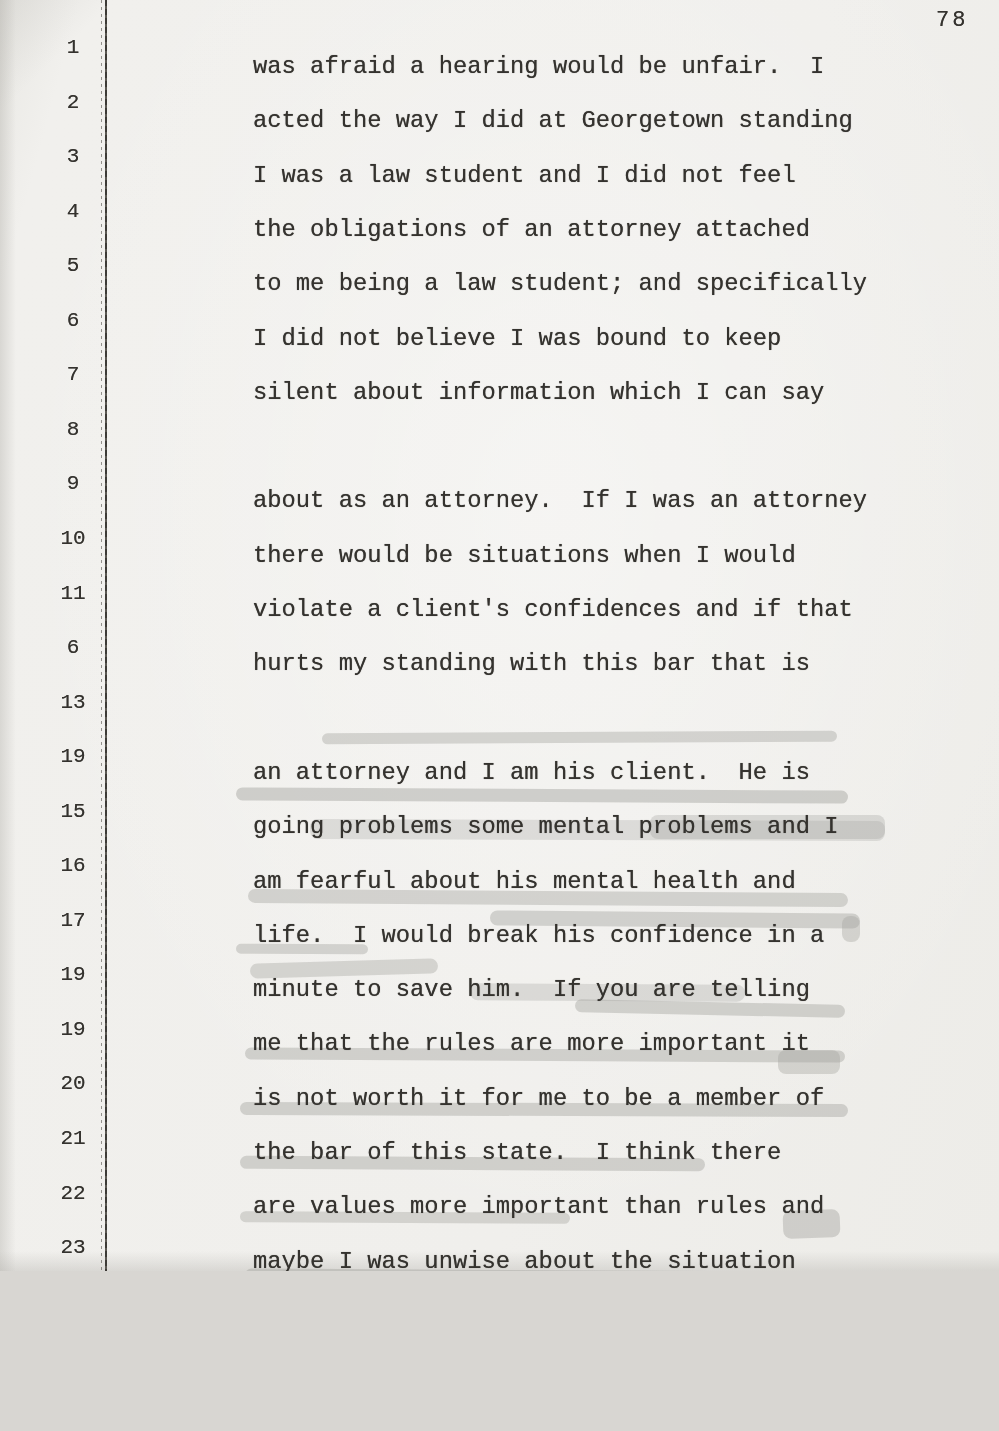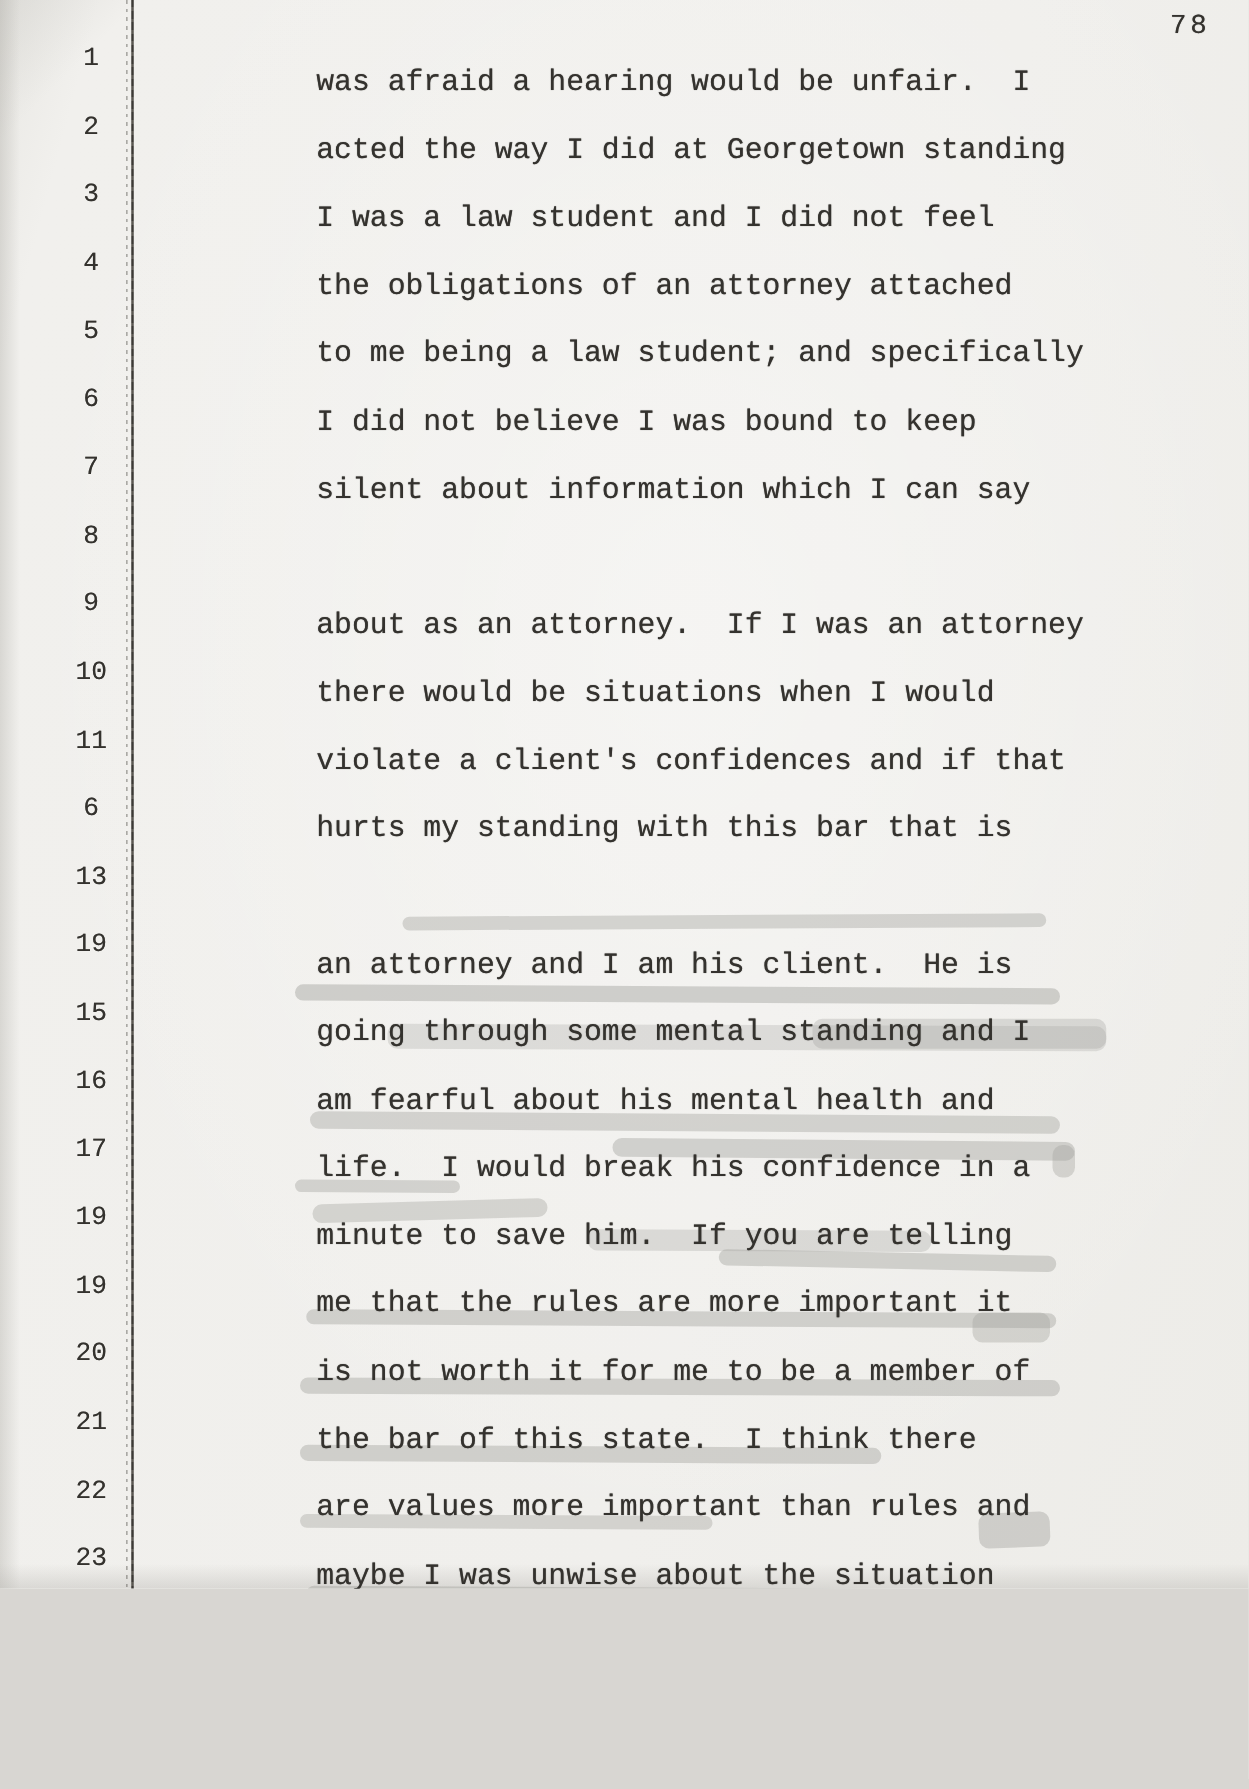--- a/index.html
+++ b/index.html
@@ -87,21 +87,21 @@
   <div class="doc-line" style="--i:2">I was a law student and I did not feel</div>
   <div class="doc-line" style="--i:3">the obligations of an attorney attached</div>
   <div class="doc-line" style="--i:4">to me being a law student; and specifically</div>
   <div class="doc-line" style="--i:5">I did not believe I was bound to keep</div>
   <div class="doc-line" style="--i:6">silent about information which I can say</div>
   <div class="doc-line" style="--i:8">about as an attorney.  If I was an attorney</div>
   <div class="doc-line" style="--i:9">there would be situations when I would</div>
   <div class="doc-line" style="--i:10">violate a client's confidences and if that</div>
   <div class="doc-line" style="--i:11">hurts my standing with this bar that is</div>
   <div class="doc-line" style="--i:13">an attorney and I am his client.  He is</div>
-  <div class="doc-line" style="--i:14">going through some mental standing and I</div>
+  <div class="doc-line" style="--i:14">going problems some mental problems and I</div>
   <div class="doc-line" style="--i:15">am fearful about his mental health and</div>
   <div class="doc-line" style="--i:16">life.  I would break his confidence in a</div>
   <div class="doc-line" style="--i:17">minute to save him.  If you are telling</div>
   <div class="doc-line" style="--i:18">me that the rules are more important it</div>
   <div class="doc-line" style="--i:19">is not worth it for me to be a member of</div>
   <div class="doc-line" style="--i:20">the bar of this state.  I think there</div>
   <div class="doc-line" style="--i:21">are values more important than rules and</div>
   <div class="doc-line" style="--i:22">maybe I was unwise about the situation</div>
   <div class="doc-line" style="--i:24">for not thinking, but I say here now I</div>
 

